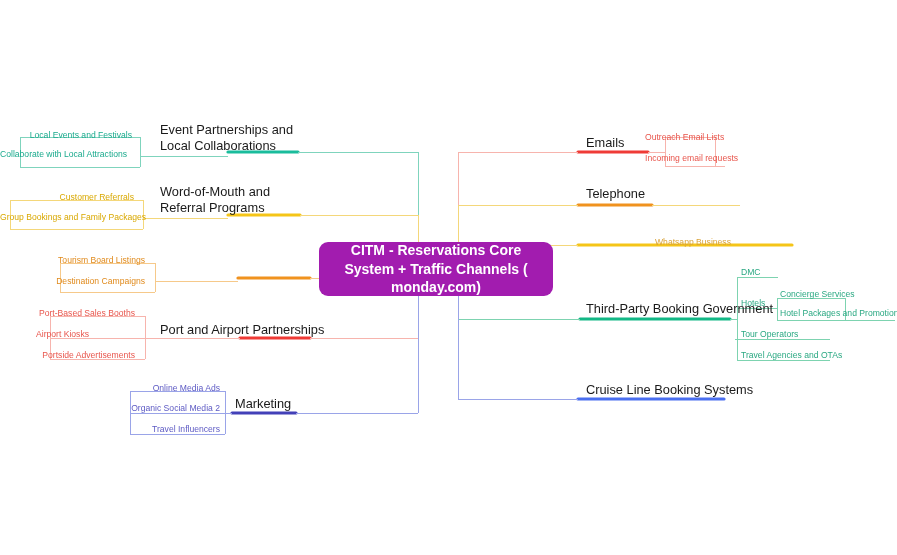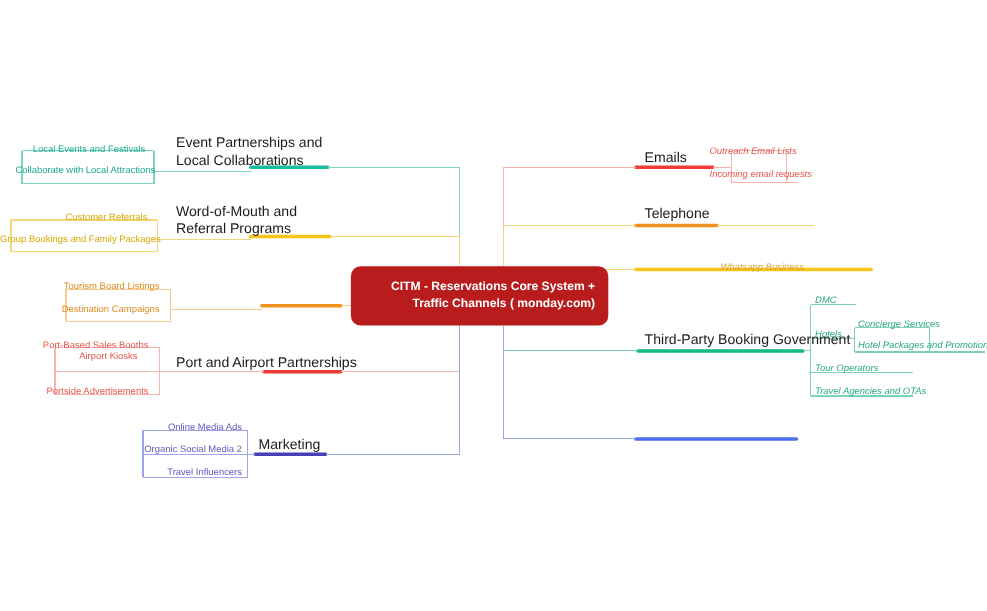--- a/index.html
+++ b/index.html
@@ -7,45 +7,45 @@
     width:897px;height:555px;background:#ffffff;
     font-family:"Liberation Sans","DejaVu Sans",sans-serif;
     position:relative;overflow:hidden;
   }
   #canvas{position:absolute;inset:0;width:897px;height:555px;}
   svg.wires{position:absolute;left:0;top:0;width:897px;height:555px;pointer-events:none;}
 
   
   .root{
     position:absolute;
-    background:#b91c1c;color:#ffffff;
+    background:#a21caf;color:#ffffff;
     border-radius:9px;
     display:flex;align-items:center;justify-content:center;
-    text-align:right;
-    font-weight:bold;font-size:11px;line-height:1.33;
+    text-align:center;
+    font-weight:bold;font-size:14px;line-height:1.33;
     padding:8px 12px;
     box-sizing:border-box;
   }
 
   
   .branch-label{
     position:absolute;
     font-size:12.8px;color:#1a1a1a;line-height:1.26;
     font-weight:500;
     white-space:pre-line;
   }
   .branch-label.r{text-align:right;}
 
   
   .leaf{
     position:absolute;
     font-size:8.6px;line-height:1.2;
     white-space:nowrap;
   }
-  .leaf.right{text-align:left;font-style:italic;}
+  .leaf.right{text-align:left;}
   .leaf.lefty{text-align:right;}
 </style>
 </head>
 <body>
 
 <div id="canvas">
 
   <svg class="wires" viewBox="0 0 897 555">
     <g id="wire-group">
         <line x1="228" y1="152" x2="298" y2="152" stroke="#1abc9c" stroke-width="3.2" stroke-linecap="round"></line>
@@ -128,39 +128,40 @@
   </svg>
 
   <div class="root" style="left:319px;top:242px;width:234px;height:54px;">CITM - Reservations Core System + Traffic Channels ( monday.com)</div>
 
   <div class="branch-label" style="left:160px;top:122px;width:150px;">Event Partnerships and Local Collaborations</div>
   <div class="branch-label" style="left:160px;top:184px;width:150px;">Word-of-Mouth and Referral Programs</div>
   <div class="branch-label" style="left:160px;top:322px;width:170px;">Port and Airport Partnerships</div>
   <div class="branch-label" style="left:235px;top:396px;width:120px;">Marketing</div>
 
   <div class="leaf lefty" style="left:0px;top:130px;width:132px;color:#1aaa8d;">Local Events and Festivals</div>
-  <div class="leaf lefty" style="left:0px;top:149px;width:120px;color:#1aaa8d;padding-left:14px;">Collaborate with Local Attractions</div>
+  <div class="leaf lefty" style="left:0px;top:149px;width:120px;color:#1aaa8d;">Collaborate with Local Attractions</div>
 
   <div class="leaf lefty" style="left:0px;top:192px;width:134px;color:#d9a800;">Customer Referrals</div>
   <div class="leaf lefty" style="left:0px;top:212px;width:134px;color:#d9a800;">Group Bookings and Family Packages</div>
 
   <div class="leaf lefty" style="left:0px;top:255px;width:145px;color:#e08a1c;">Tourism Board Listings</div>
   <div class="leaf lefty" style="left:0px;top:276px;width:145px;color:#e08a1c;">Destination Campaigns</div>
 
   <div class="leaf lefty" style="left:0px;top:308px;width:135px;color:#e8554c;">Port-Based Sales Booths</div>
-  <div class="leaf lefty" style="left:0px;top:318px;width:125px;color:#e8554c;">Airport Kiosks</div>
+  <div class="leaf lefty" style="left:0px;top:329px;width:125px;color:#e8554c;text-align:center;">Airport Kiosks</div>
   <div class="leaf lefty" style="left:0px;top:350px;width:135px;color:#e8554c;">Portside Advertisements</div>
 
   <div class="leaf lefty" style="left:80px;top:383px;width:140px;color:#5e5bc4;">Online Media Ads</div>
   <div class="leaf lefty" style="left:80px;top:403px;width:140px;color:#5e5bc4;">Organic Social Media 2</div>
   <div class="leaf lefty" style="left:80px;top:424px;width:140px;color:#5e5bc4;">Travel Influencers</div>
 
   <div class="branch-label r" style="left:586px;top:135px;">Emails</div>
   <div class="branch-label r" style="left:586px;top:186px;">Telephone</div>
   <div class="branch-label r" style="left:586px;top:301px;">Third-Party Booking Government</div>
+  <div class="branch-label r" style="left:586px;top:382px;">Cruise Line Booking Systems</div>
 
   <div class="leaf right" style="left:645px;top:132px;color:#e8554c;">Outreach Email Lists</div>
   <div class="leaf right" style="left:645px;top:153px;color:#e8554c;">Incoming email requests</div>
 
   <div class="leaf right" style="left:655px;top:193px;color:#d9a33a;margin-top:44px;">Whatsapp Business</div>
 
   <div class="leaf right" style="left:741px;top:267px;color:#2aa882;">DMC</div>
   <div class="leaf right" style="left:741px;top:298px;color:#2aa882;">Hotels</div>
   <div class="leaf right" style="left:780px;top:289px;color:#2aa882;">Concierge Services</div>
   <div class="leaf right" style="left:780px;top:308px;color:#2aa882;">Hotel Packages and Promotions</div>

